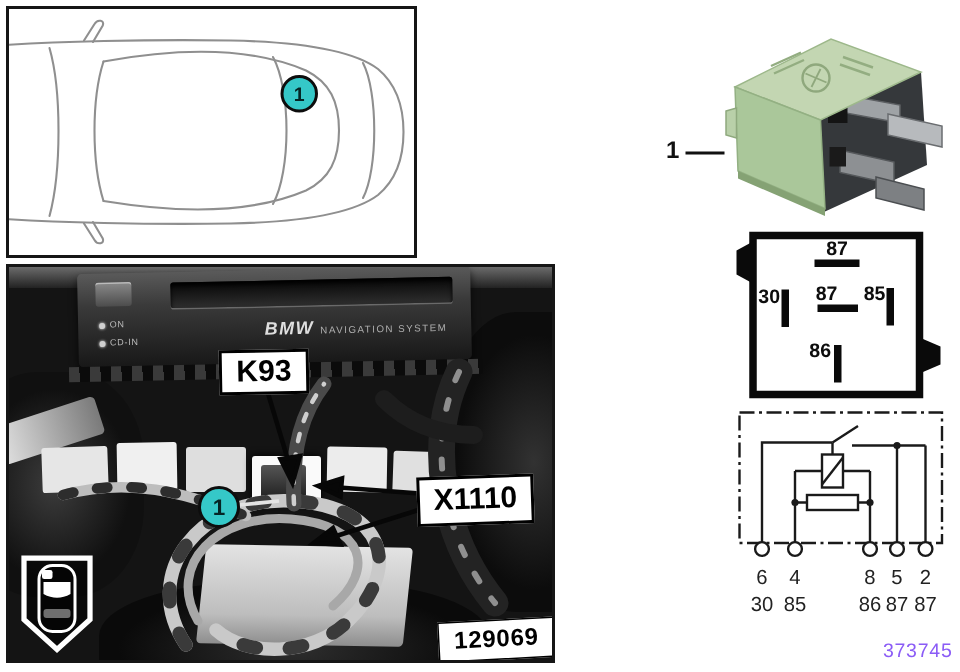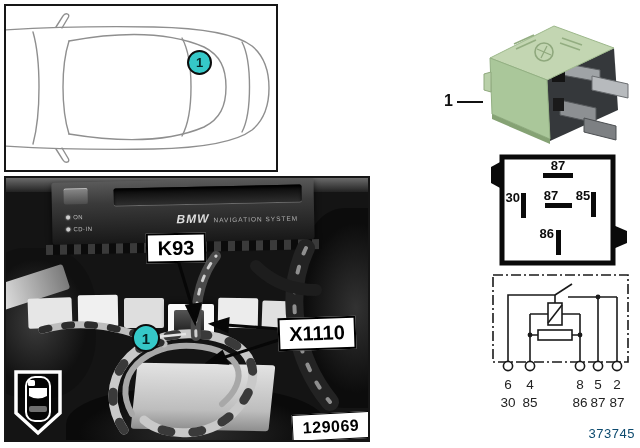--- a/index.html
+++ b/index.html
@@ -50,21 +50,21 @@
   
   #relay-item-label{position:absolute;left:444px;top:92px;font-size:16px;font-weight:bold;color:#111;}
   #relay-item-line{position:absolute;left:457px;top:101px;width:26px;height:0;border-top:2px solid #111;}
   #relay-svg{position:absolute;left:462px;top:8px;}
   #pin-diagram{position:absolute;left:488px;top:150px;width:150px;height:122px;}
   #pin-svg{position:absolute;left:0;top:0;}
   .pin-label{position:absolute;font-size:13px;font-weight:bold;color:#0d0d0d;transform:translateX(-50%);}
   .pin-label.ra{transform:translateX(-100%);}
   #schematic{position:absolute;left:488px;top:271px;width:150px;height:142px;}
   .term-label{position:absolute;font-size:13.5px;color:#222;transform:translateX(-50%);}
-  #footer-id{position:absolute;right:5px;top:426px;font-size:13px;color:#0c4a6e;letter-spacing:.5px;}
+  #footer-id{position:absolute;right:5px;top:426px;font-size:13px;color:#8b5cf6;letter-spacing:.5px;}
 </style>
 </head>
 <body>
 
 <div id="stage">
 
   <div id="car-panel" class="panel">
     <svg width="270" height="164" viewBox="0 0 270 164">
       <g fill="none" stroke="#8f8f8f" stroke-width="1.4" stroke-linecap="round">
         <path d="M -2 24 C 30 22, 90 20, 148 21 C 198 22, 230 28, 246 40 C 258 50, 263 64, 263 82 C 263 100, 258 114, 246 124 C 230 136, 198 142, 148 143 C 90 144, 30 142, -2 140"></path>

